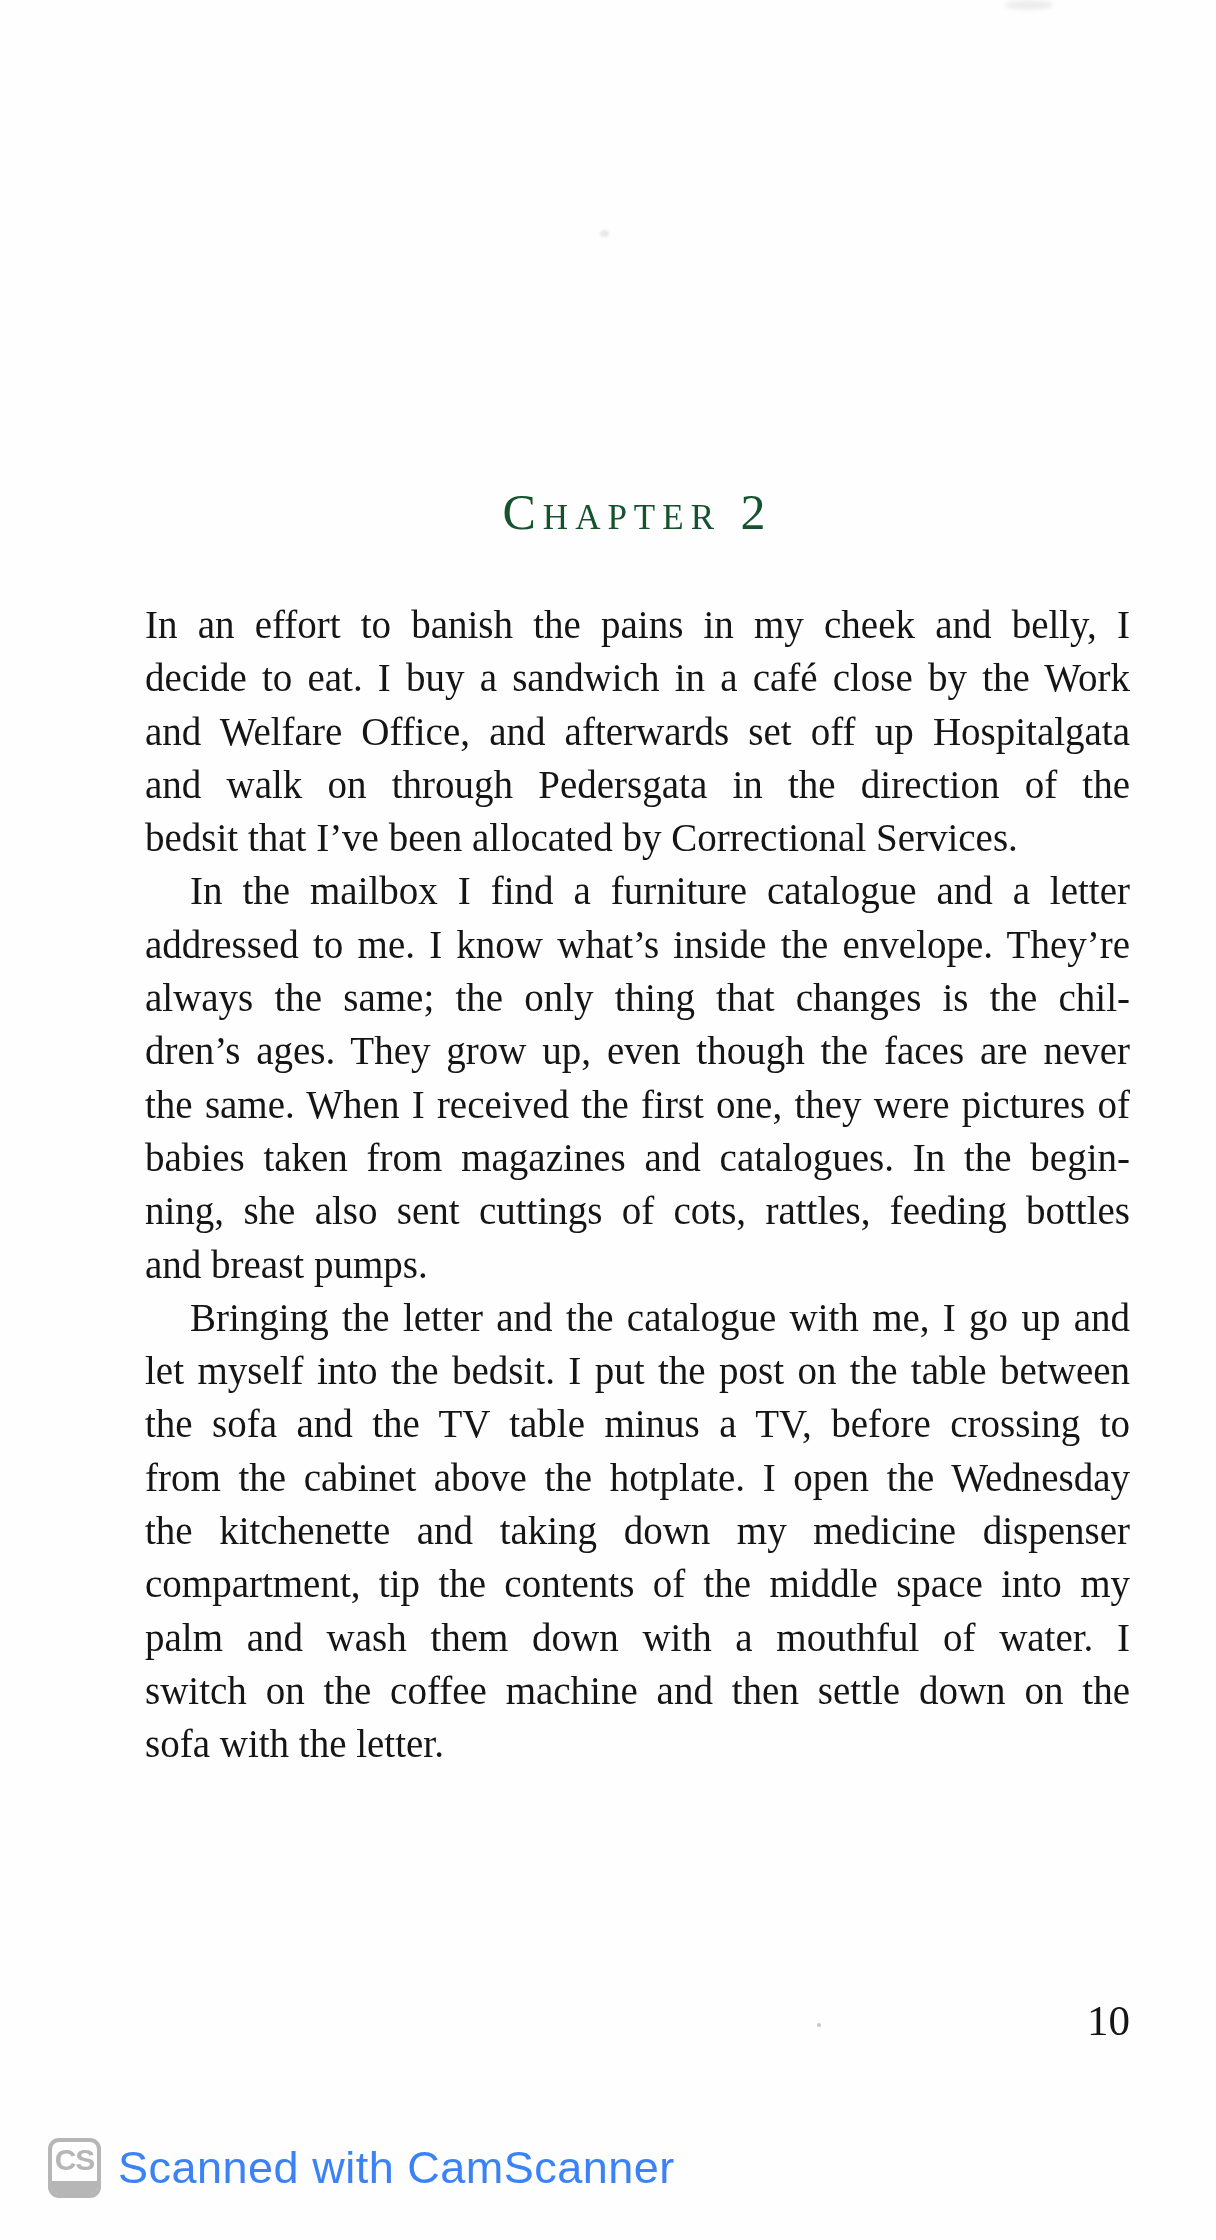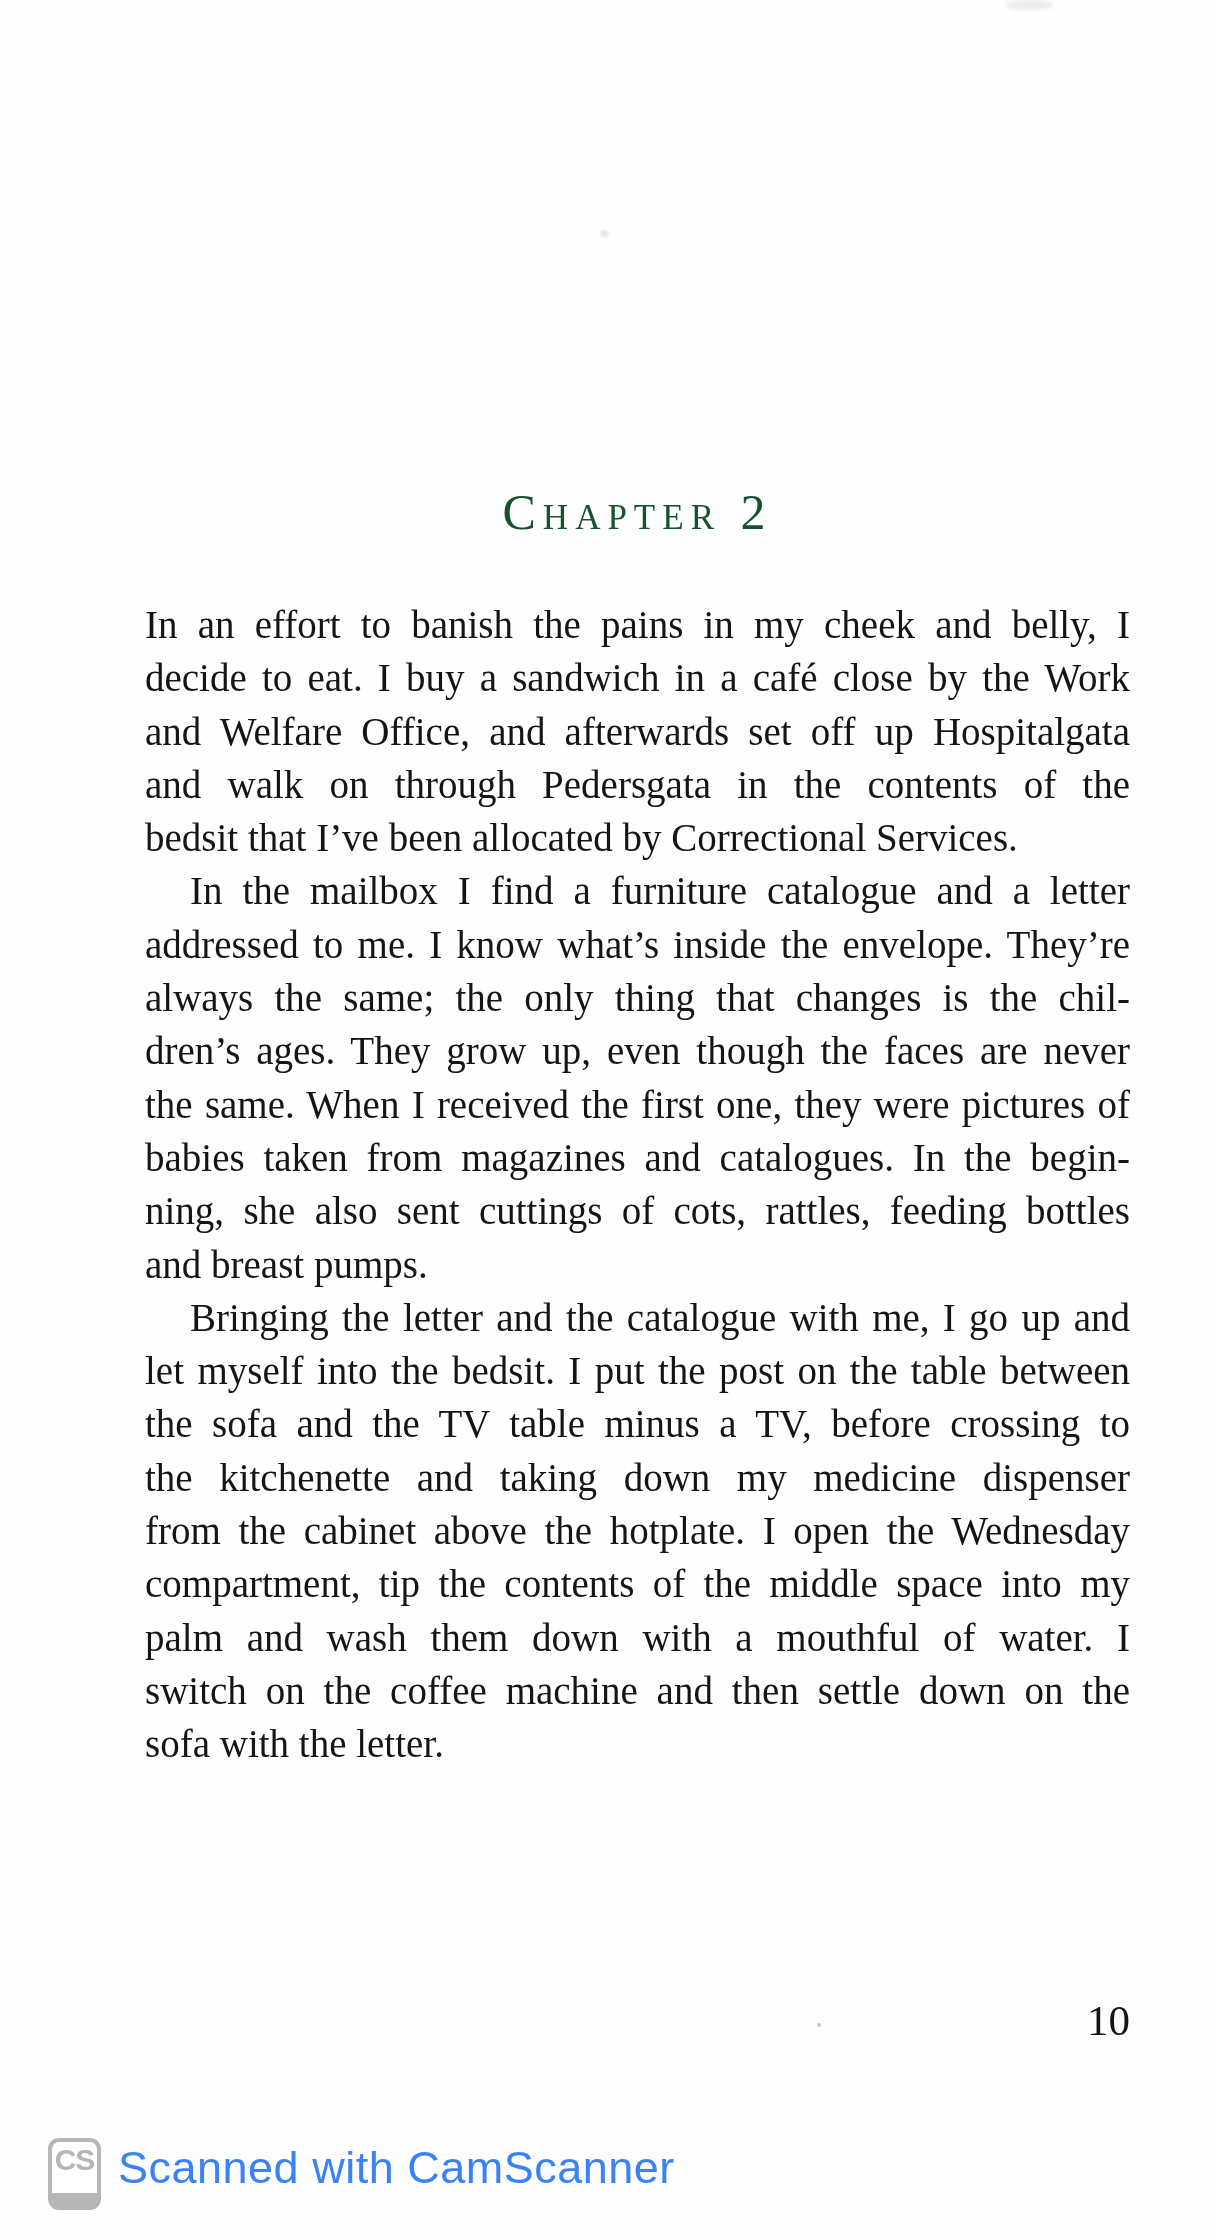--- a/index.html
+++ b/index.html
@@ -109,21 +109,21 @@
     top: 2125px;
     width: 1216px;
     height: 115px;
     background: #fefefe;
   }
   .cs-badge {
     position: absolute;
     left: 48px;
     top: 13px;
     width: 53px;
-    height: 72px;
+    height: 60px;
     border: 4px solid #b6b6b6;
     border-radius: 11px;
     background: #ffffff;
     box-sizing: border-box;
   }
   .cs-letters {
     position: absolute;
     left: 0;
     top: 2px;
     width: 100%;
@@ -163,39 +163,39 @@
 <div class="speck-upper"></div>
 <div class="speck-pagenum"></div>
 
 <div class="chapter-heading">Chapter 2</div>
 
 <div class="text-block">
   <div>
     <div class="line">In an effort to banish the pains in my cheek and belly, I</div>
     <div class="line">decide to eat. I buy a sandwich in a café close by the Work</div>
     <div class="line">and Welfare Office, and afterwards set off up Hospitalgata</div>
-    <div class="line">and walk on through Pedersgata in the contents of the</div>
+    <div class="line">and walk on through Pedersgata in the direction of the</div>
     <div class="line last">bedsit that I’ve been allocated by Correctional Services.</div>
   </div>
   <div>
     <div class="line indent">In the mailbox I find a furniture catalogue and a letter</div>
     <div class="line">addressed to me. I know what’s inside the envelope. They’re</div>
     <div class="line">always the same; the only thing that changes is the chil-</div>
     <div class="line">dren’s ages. They grow up, even though the faces are never</div>
     <div class="line">the same. When I received the first one, they were pictures of</div>
     <div class="line">babies taken from magazines and catalogues. In the begin-</div>
     <div class="line">ning, she also sent cuttings of cots, rattles, feeding bottles</div>
     <div class="line last">and breast pumps.</div>
   </div>
   <div>
     <div class="line indent">Bringing the letter and the catalogue with me, I go up and</div>
     <div class="line">let myself into the bedsit. I put the post on the table between</div>
     <div class="line">the sofa and the TV table minus a TV, before crossing to</div>
+    <div class="line">from the cabinet above the hotplate. I open the Wednesday</div>
     <div class="line">the kitchenette and taking down my medicine dispenser</div>
-    <div class="line">from the cabinet above the hotplate. I open the Wednesday</div>
     <div class="line">compartment, tip the contents of the middle space into my</div>
     <div class="line">palm and wash them down with a mouthful of water. I</div>
     <div class="line">switch on the coffee machine and then settle down on the</div>
     <div class="line last">sofa with the letter.</div>
   </div>
 </div>
 
 <div class="page-number">10</div>
 
 <div class="footer">

